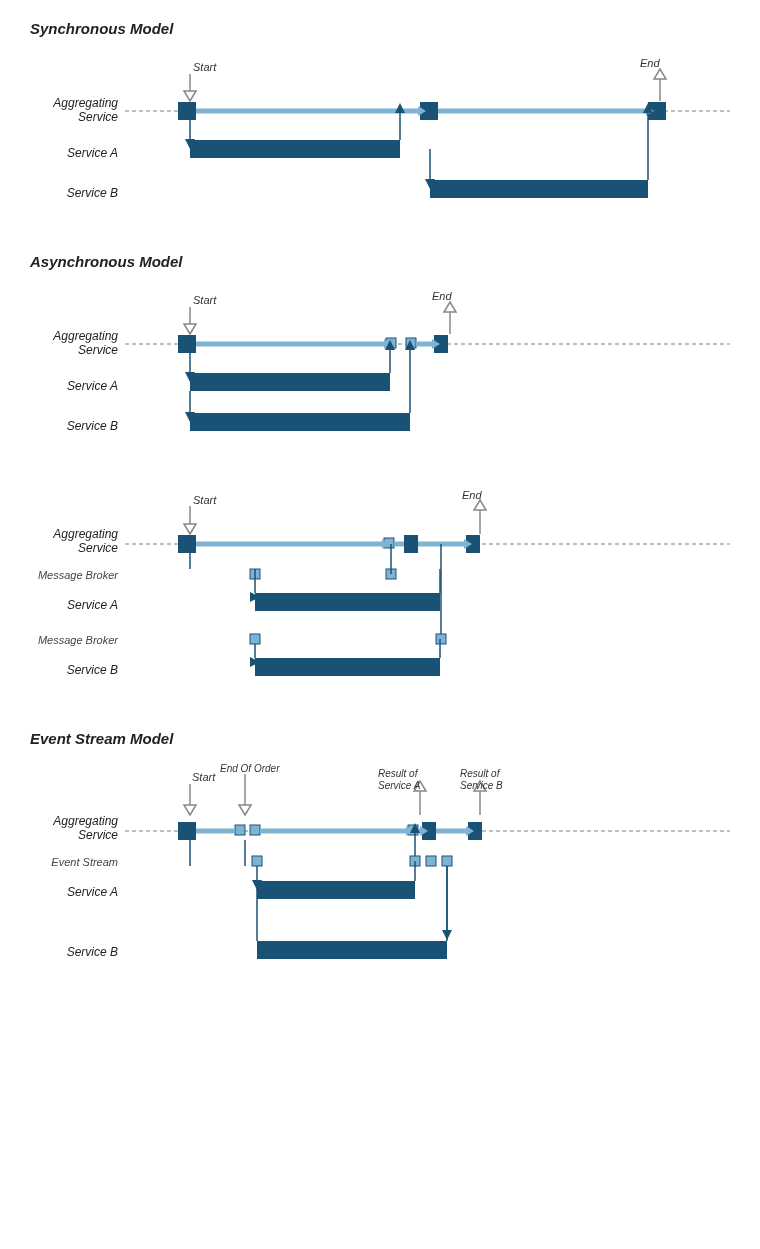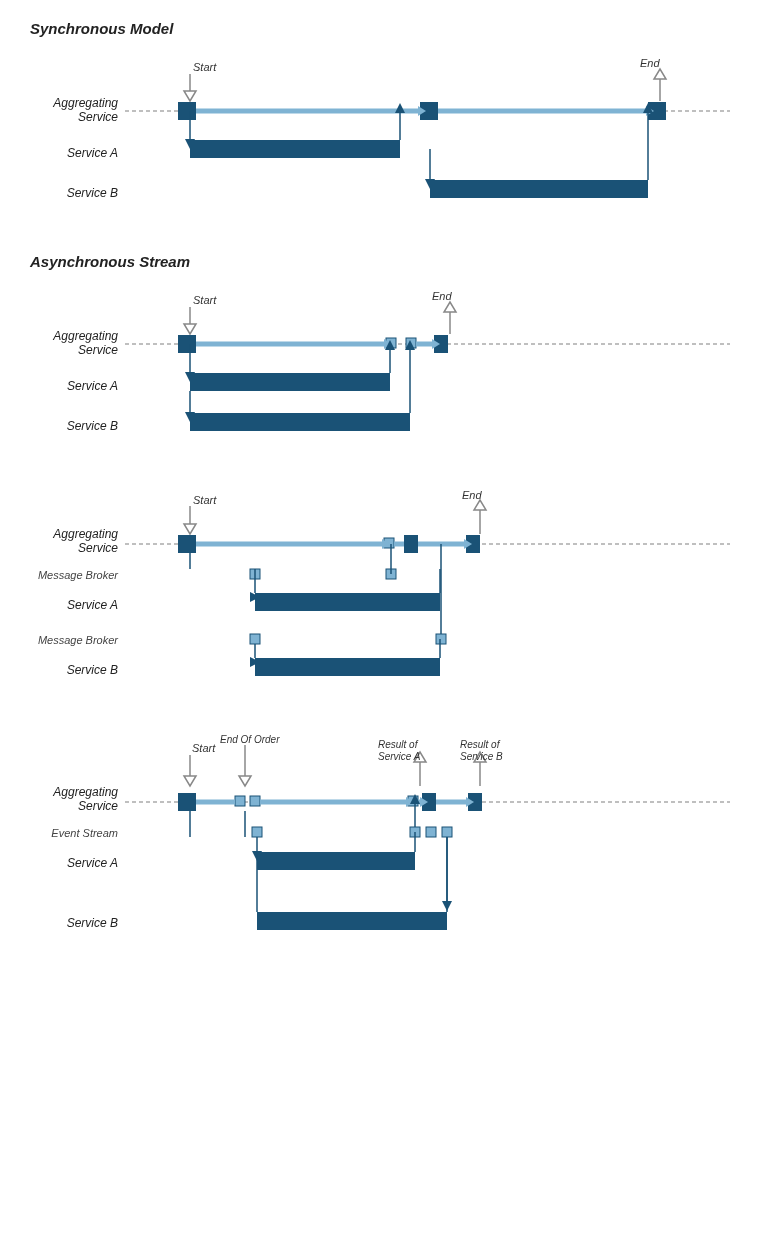--- a/index.html
+++ b/index.html
@@ -77,21 +77,21 @@
       <polygon points="395,130 405,130 400,140" fill="#1a5276"></polygon>
       <rect x="400" y="131" width="218" height="18" fill="#1a5276"></rect>
 
       <line x1="618" y1="131" x2="618" y2="62" stroke="#1a5276" stroke-width="1.5"></line>
       <polygon points="613,64 623,64 618,54" fill="#1a5276"></polygon>
     </svg>
   </div>
 </div>
 
 <div class="section">
-  <div class="section-title">Asynchronous Stream</div>
+  <div class="section-title">Asynchronous Model</div>
   <div class="diag-container">
     <svg width="700" height="160" style="overflow:visible;">
 
       <text x="88" y="58" text-anchor="end" font-size="12" fill="#222">Aggregating</text>
       <text x="88" y="72" text-anchor="end" font-size="12" fill="#222">Service</text>
       <text x="88" y="108" text-anchor="end" font-size="12" fill="#222">Service A</text>
       <text x="88" y="148" text-anchor="end" font-size="12" fill="#222">Service B</text>
 
       <line x1="160" y1="25" x2="160" y2="42" stroke="#888" stroke-width="1.5"></line>
       <polygon points="154,42 166,42 160,52" fill="white" stroke="#888" stroke-width="1.5"></polygon>
@@ -178,20 +178,21 @@
       <line x1="411" y1="148" x2="411" y2="58" stroke="#1a5276" stroke-width="1.5"></line>
 
       <polygon points="220,171 220,181 230,176" fill="#1a5276"></polygon>
       <rect x="225" y="172" width="185" height="18" fill="#1a5276"></rect>
       <line x1="410" y1="172" x2="410" y2="153" stroke="#1a5276" stroke-width="1.5"></line>
     </svg>
   </div>
 </div>
 
 <div class="section">
+  <div class="section-title">Event Stream Model</div>
   <div class="diag-container">
     <svg width="700" height="220" style="overflow:visible;">
 
       <text x="88" y="66" text-anchor="end" font-size="12" fill="#222">Aggregating</text>
       <text x="88" y="80" text-anchor="end" font-size="12" fill="#222">Service</text>
       <text x="88" y="107" text-anchor="end" font-size="11" fill="#444">Event Stream</text>
       <text x="88" y="137" text-anchor="end" font-size="12" fill="#222">Service A</text>
       <text x="88" y="197" text-anchor="end" font-size="12" fill="#222">Service B</text>
 
       <line x1="160" y1="25" x2="160" y2="48" stroke="#888" stroke-width="1.5"></line>

